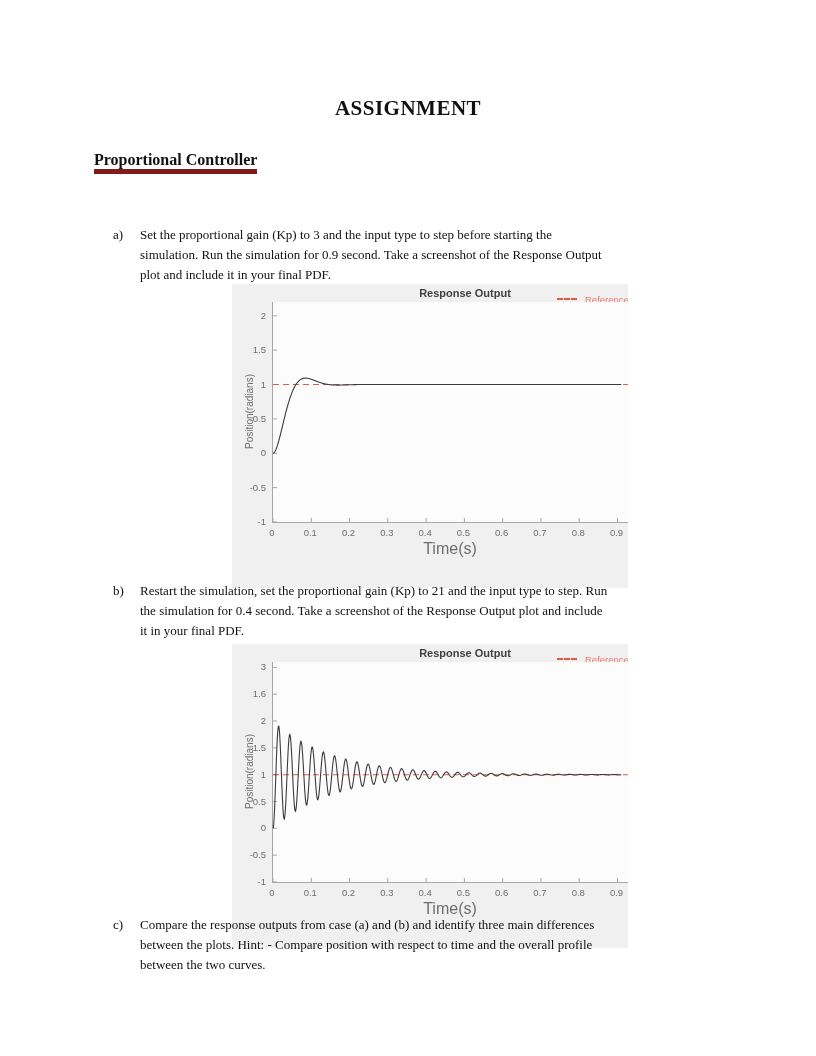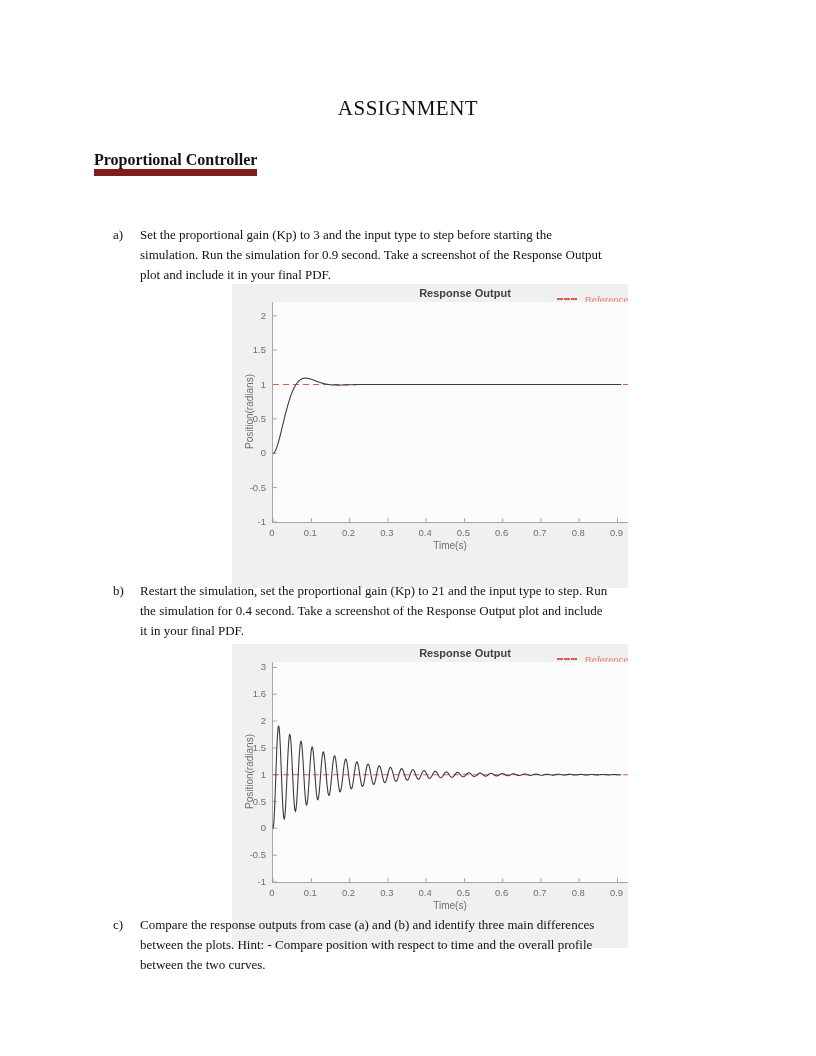--- a/index.html
+++ b/index.html
@@ -1,21 +1,21 @@
 <!DOCTYPE html>
 <html><head>
 <meta charset="utf-8">
 <style>
   html,body{margin:0;padding:0;background:#ffffff;}
   .page{position:relative;width:816px;height:1056px;background:#ffffff;overflow:hidden;
         font-family:"Liberation Serif",serif;color:#111;}
   .doc-title{position:absolute;top:96px;left:0;width:816px;text-align:center;
-             font-size:21px;font-weight:normal;letter-spacing:0.5px;}
+             font-size:21px;font-weight:bold;letter-spacing:0.5px;}
   .sec-heading{position:absolute;top:151px;left:94px;font-size:16px;font-weight:bold;}
-  .sec-heading span{border-bottom:7px solid #7f1d1d;padding-bottom:1px;}
+  .sec-heading span{border-bottom:5px solid #7f1d1d;padding-bottom:1px;}
   .sub-heading{position:absolute;top:190px;left:94px;font-size:13px;font-weight:bold;}
   .item{position:absolute;left:113px;display:flex;font-size:13px;line-height:20px;}
   .item .marker{width:27px;flex:0 0 27px;}
   .item .itext{width:582px;white-space:pre-line;}
   .item-a{top:225px;}
   .item-b{top:581px;}
   .item-c{top:915px;}
   
   .chart{position:absolute;left:232px;width:396px;height:304px;background:#f0f0f0;
          overflow:hidden;font-family:"Liberation Sans",sans-serif;}
@@ -23,21 +23,21 @@
   .chart-b{top:644px;}
   .ch-title{position:absolute;left:55px;top:3px;width:356px;text-align:center;
             font-size:11px;font-weight:bold;color:#404040;}
   .ch-legend{position:absolute;left:325px;top:5px;white-space:nowrap;}
   .lg-dash{display:inline-block;width:20px;height:0;border-top:2px dashed #e0584e;
            vertical-align:3px;margin-right:8px;}
   .lg-text{font-size:9.5px;}
   .ch-ylabel{position:absolute;left:-93px;top:122px;width:220px;text-align:center;
              font-size:10px;color:#6e6e6e;transform:rotate(-90deg);}
   .ch-xlabel{position:absolute;left:178px;top:256px;width:80px;text-align:center;
-             font-size:10px;color:#6e6e6e;}
+             font-size:16px;color:#6e6e6e;}
   .ch-ytick{position:absolute;left:0;width:34px;text-align:right;
             font-size:9.5px;color:#6e6e6e;}
   .ch-xtick{position:absolute;top:243px;width:30px;text-align:center;
             font-size:9.5px;color:#6e6e6e;}
   .ch-plot{position:absolute;left:40px;top:18px;width:356px;height:220px;
            background:#fcfcfc;border-left:1px solid #a6a6a6;border-bottom:1px solid #a6a6a6;
            box-sizing:content-box;}
   .ch-plot svg{display:block;overflow:visible;}
 </style>
 </head>

